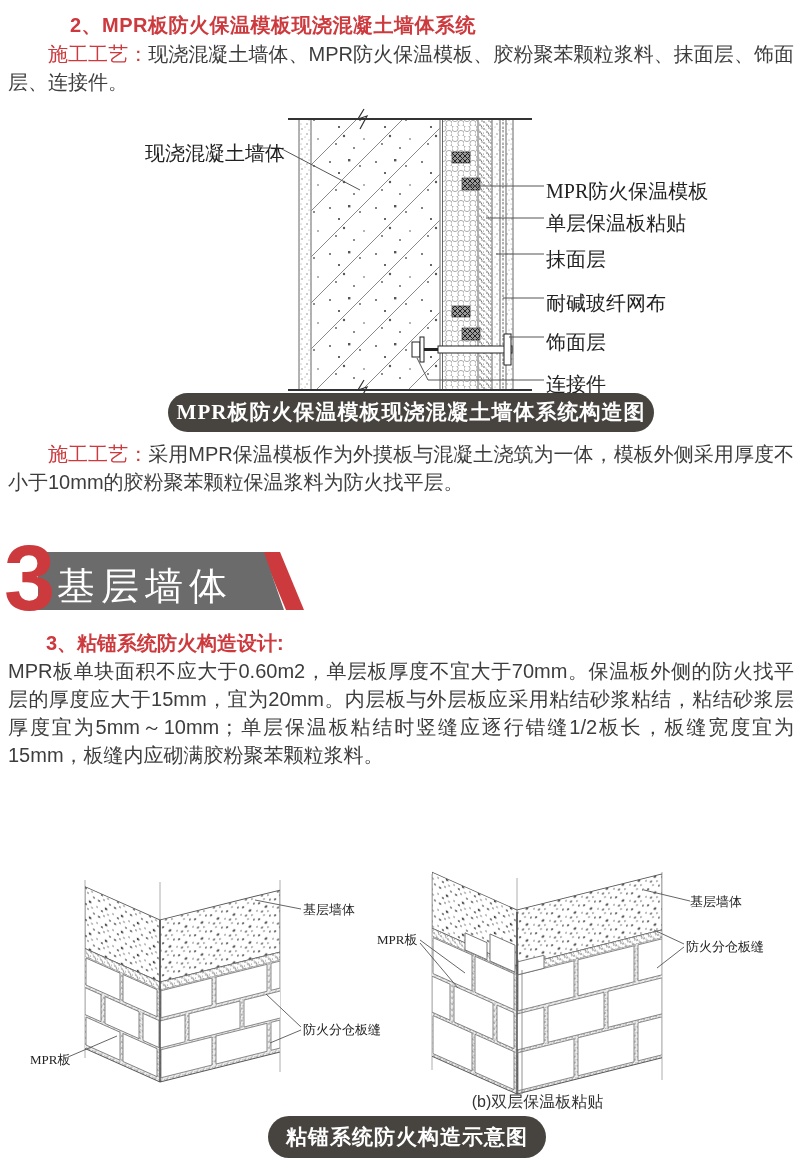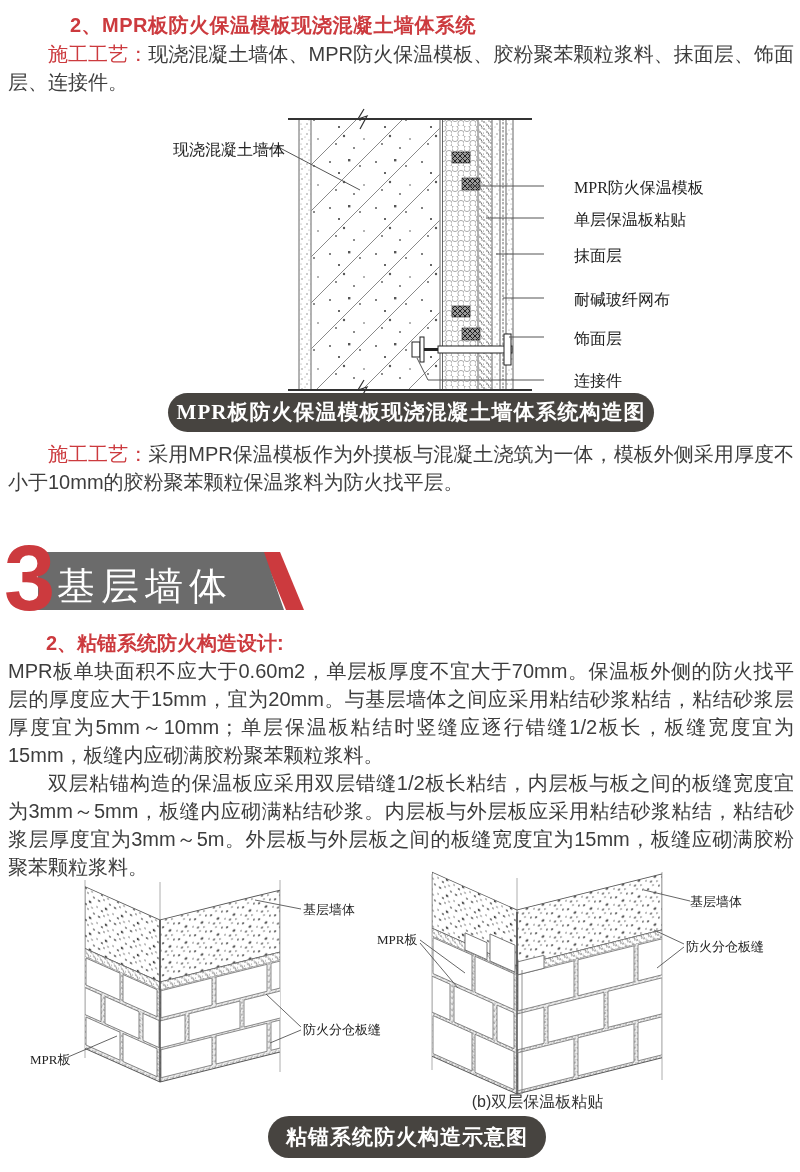--- a/index.html
+++ b/index.html
@@ -8,21 +8,21 @@
   .abs{position:absolute;}
   .h2red{font-size:20px;font-weight:bold;color:#cc3a3e;letter-spacing:0.5px;margin-left:24px;}
   .para{font-size:20px;line-height:28px;text-align:justify;color:#3d3d3d;}
   .indent{text-indent:2em;}
   .redlead{color:#cc3a3e;}
   .pill{background:#474440;color:#ffffff;border-radius:21px;text-align:center;
         font-weight:bold;font-size:21px;letter-spacing:1px;}
   .pill1{line-height:39px;}
   .pill2{line-height:42px;}
   .dlabel{font-family:"Liberation Serif",serif;color:#222;white-space:nowrap;}
-  .dl16{font-size:16px;margin-left:28px;}
+  .dl16{font-size:20px;}
   .dl13{font-size:13px;}
   .figcap{font-size:16px;color:#333;text-align:center;white-space:nowrap;}
   .secnum{font-size:92px;font-weight:bold;color:#cc3a3e;line-height:1;}
   .sectitle{font-size:38px;color:#ffffff;letter-spacing:6px;font-weight:normal;}
   .h3red{font-size:20px;font-weight:bold;color:#cc3a3e;}
   svg{display:block;}
 </style>
 </head>
 <body>
 
@@ -161,24 +161,23 @@
 
   <div class="abs para indent" style="left:8px;top:440px;width:786px;"><span class="redlead">施工工艺：</span><span>采用MPR保温模板作为外摸板与混凝土浇筑为一体，模板外侧采用厚度不小于10mm的胶粉聚苯颗粒保温浆料为防火找平层。</span></div>
 
   <svg class="abs" style="left:36px;top:552px;" width="268" height="58" viewBox="0 0 268 58">
     <polygon points="226,0 244,0 268,58 250,58" fill="#cc3a3e"></polygon>
     <polygon points="2,0 228,0 248,58 2,58" fill="#6b6b6b"></polygon>
   </svg>
   <div class="abs secnum" style="left:4px;top:532px;">3</div>
   <div class="abs sectitle" style="left:57px;top:561px;">基层墙体</div>
 
-  <div class="abs h3red" style="left:46px;top:630px;">2、粘锚系统防火构造设计:</div>
-
-  <div class="abs para" style="left:8px;top:657px;width:786px;">MPR板单块面积不应大于0.60m2，单层板厚度不宜大于70mm。保温板外侧的防火找平层的厚度应大于15mm，宜为20mm。与基层墙体之间应采用粘结砂浆粘结，粘结砂浆层厚度宜为5mm～10mm；单层保温板粘结时竖缝应逐行错缝1/2板长，板缝宽度宜为15mm，板缝内应砌满胶粉聚苯颗粒浆料。</div>
-  <div class="abs para indent" style="left:8px;top:769px;width:786px;">双层粘锚构造的保温板应采用双层错缝1/2板长粘结，内层板与板之间的板缝宽度宜为3mm～5mm，板缝内应砌满粘结砂浆。内层板与外层板应采用粘结砂浆粘结，粘结砂浆层厚度宜为3mm～5m。外层板与外层板之间的板缝宽度宜为15mm，板缝应砌满胶粉聚苯颗粒浆料。</div>
+  <div class="abs h3red" style="left:46px;top:630px;">3、粘锚系统防火构造设计:</div>
+
+  <div class="abs para" style="left:8px;top:657px;width:786px;">MPR板单块面积不应大于0.60m2，单层板厚度不宜大于70mm。保温板外侧的防火找平层的厚度应大于15mm，宜为20mm。内层板与外层板应采用粘结砂浆粘结，粘结砂浆层厚度宜为5mm～10mm；单层保温板粘结时竖缝应逐行错缝1/2板长，板缝宽度宜为15mm，板缝内应砌满胶粉聚苯颗粒浆料。</div>
 
   <svg class="abs" style="left:20px;top:876px;" width="375" height="232" viewBox="0 0 375 232">
     <defs>
       <clipPath id="cpAR">
           <rect x="0" y="40" width="120" height="170"></rect>
         </clipPath>
       <clipPath id="cpAL">
           <rect x="-75" y="40" width="75" height="170"></rect>
         </clipPath>
     </defs>

